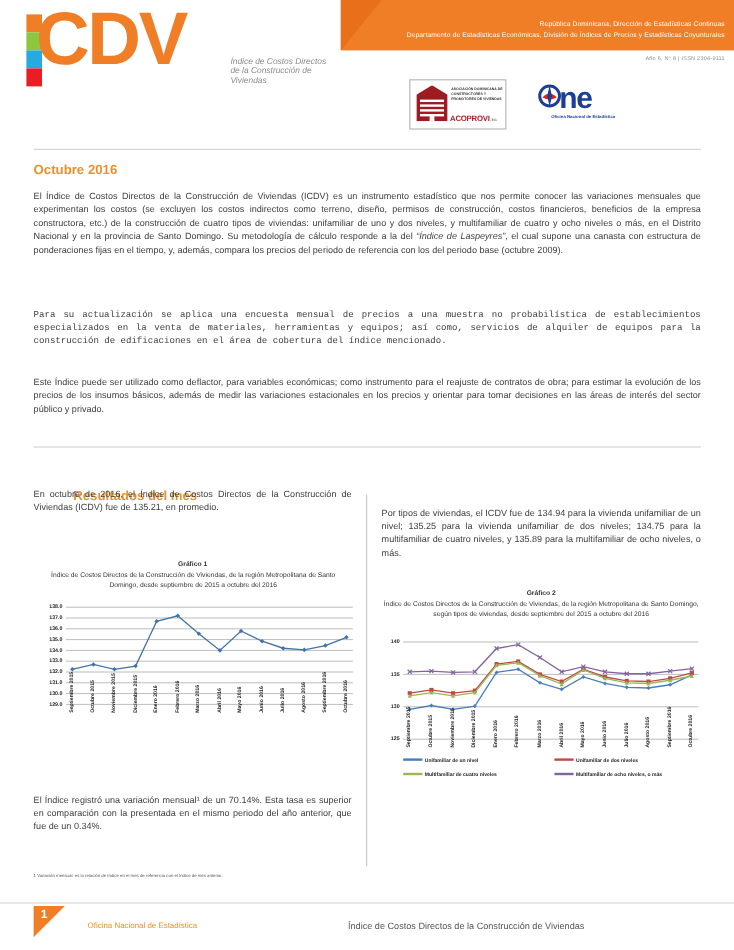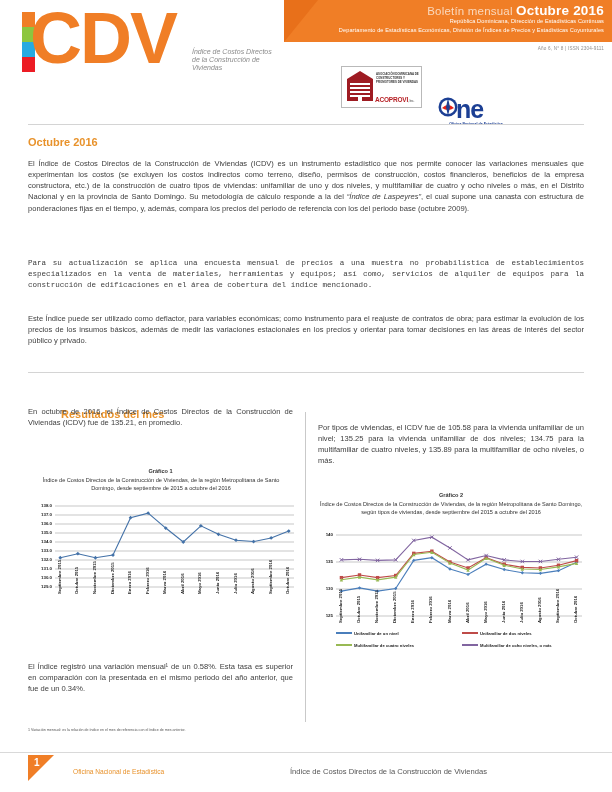--- a/index.html
+++ b/index.html
@@ -86,21 +86,21 @@
   }
 
   
   .logo-wrap { position: absolute; top: 10px; left: 22px; }
   .logo-dots { position: absolute; top: 2px; left: 0; width: 13px; }
   .logo-dots div { width: 13px; height: 15px; }
   .logo-text {
     position: absolute;
     top: -8px;
     left: 8px;
-    font-size: 72px;
+    font-size: 62px;
     font-weight: bold;
     letter-spacing: -2px;
     line-height: 1;
     font-family: "Liberation Sans", sans-serif;
   }
   .logo-c { color: #F07E26; }
   .logo-caption {
     position: absolute;
     top: 38px;
     left: 170px;
@@ -121,21 +121,21 @@
   }
   .acop-bld { position:absolute; top:4px; left:5px; width:26px; height:30px; }
   .acop-txt {
     position:absolute; top:5px; left:34px; width:43px;
     font-size:2.9px; line-height:1.45; color:#333; font-weight:bold;
   }
   .acop-name {
     position:absolute; bottom:4px; left:33px;
     font-size:6.5px; font-weight:bold; color:#B62025; letter-spacing:-.2px;
   }
-  .one-logo { position:absolute; top:68px; left:438px; width:76px; height:36px;margin-top:27px; }
+  .one-logo { position:absolute; top:68px; left:448px; width:76px; height:36px; }
   .one-txt {
     position:absolute; top:0; left:18px;
     font-size:25px; font-weight:bold; color:#1C3F94; letter-spacing:-1px;
   }
   .one-sub {
     position:absolute; top:27px; left:0; width:76px;
     text-align:center; font-size:3.6px; color:#1C3F94; font-weight:bold;
   }
 
   
@@ -260,23 +260,20 @@
     color: #555;
   }
 </style>
 </head>
 <body>
 
 <div class="header">
   <div class="hdr-orange-band"></div>
   <div class="hdr-band-notch"></div>
 
-  <div class="hdr-title">
-    <span>Boletín mensual </span><b>Octubre 2016</b>
-  </div>
   <div class="hdr-sub1">República Dominicana, Dirección de Estadísticas Continuas</div>
   <div class="hdr-sub2">Departamento de Estadísticas Económicas, División de Índices de Precios y Estadísticas Coyunturales</div>
   <div class="hdr-issn">Año 6, N° 8  |  ISSN 2304-9111</div>
 
   <div class="logo-wrap">
     <div class="logo-dots">
       <div style="background:#F07E26"></div>
       <div style="background:#8DC63F"></div>
       <div style="background:#27AAE1"></div>
       <div style="background:#EC1C24"></div>
@@ -326,21 +323,21 @@
 
 <div class="para" style="top:313px; left:28px; width:556px;">Este Índice puede ser utilizado como deflactor, para variables económicas; como instrumento para el reajuste de contratos de obra; para estimar la evolución de los precios de los insumos básicos, además de medir las variaciones estacionales en los precios y orientar para tomar decisiones en las áreas de interés del sector público y privado.</div>
 
 <div class="rule" style="top:372px"></div>
 
 <div class="sec-title" style="top:408px; left:28px;margin-left:33px;">Resultados del mes</div>
 
 <div class="col-div"></div>
 
 <div class="para" style="top:406px; left:28px; width:265px;">En octubre de 2016, el Índice de Costos Directos de la Construcción de Viviendas (ICDV) fue de 135.21, en promedio.</div>
-<div class="para" style="top:422px; left:318px; width:266px;">Por tipos de viviendas, el ICDV fue de 105.58 para la vivienda unifamiliar de un nivel; 135.25 para la vivienda unifamiliar de dos niveles; 134.75 para la multifamiliar de cuatro niveles, y 135.89 para la multifamiliar de ocho niveles, o más.</div>
+<div class="para" style="top:422px; left:318px; width:266px;">Por tipos de viviendas, el ICDV fue de 134.94 para la vivienda unifamiliar de un nivel; 135.25 para la vivienda unifamiliar de dos niveles; 134.75 para la multifamiliar de cuatro niveles, y 135.89 para la multifamiliar de ocho niveles, o más.</div>
 
 <div class="chart-title" style="top:468px; left:28px; width:265px;">Gráfico 1</div>
 <div class="chart-sub" style="top:477px; left:32px; width:258px;">Índice de Costos Directos de la Construcción de Viviendas, de la región Metropolitana de Santo Domingo, desde septiembre de 2015 a octubre del 2016</div>
 <div class="chart-box" id="chart1" style="top:504px; left:28px; width:270px; height:130px;">
     <div class="ytick" style="left: 2px; top: -1px;">138.0</div>
     <div class="ytick" style="left: 2px; top: 8px;">137.0</div>
     <div class="ytick" style="left: 2px; top: 17px;">136.0</div>
     <div class="ytick" style="left: 2px; top: 26px;">135.0</div>
     <div class="ytick" style="left: 2px; top: 35px;">134.0</div>
     <div class="ytick" style="left: 2px; top: 44px;">133.0</div>
@@ -384,21 +381,21 @@
     <div class="xtick" style="left: 139.313px; top: 85px;">Marzo 2016</div>
     <div class="xtick" style="left: 156.887px; top: 85px;">Abril 2016</div>
     <div class="xtick" style="left: 174.46px; top: 85px;">Mayo 2016</div>
     <div class="xtick" style="left: 192.034px; top: 85px;">Junio 2016</div>
     <div class="xtick" style="left: 209.607px; top: 85px;">Julio 2016</div>
     <div class="xtick" style="left: 227.181px; top: 85px;">Agosto 2016</div>
     <div class="xtick" style="left: 244.754px; top: 85px;">Septiembre 2016</div>
     <div class="xtick" style="left: 262.328px; top: 85px;">Octubre 2016</div>
   </div>
 
-<div class="para" style="top:661px; left:28px; width:265px;">El Índice registró una variación mensual¹ de un 0.58%. Esta tasa es superior en comparación con la presentada en el mismo periodo del año anterior, que fue de un 0.34%.</div>
+<div class="para" style="top:661px; left:28px; width:265px;">El Índice registró una variación mensual¹ de un 70.14%. Esta tasa es superior en comparación con la presentada en el mismo periodo del año anterior, que fue de un 0.34%.</div>
 
 <div class="footnote">1 Variación mensual: es la relación de índice en el mes de referencia con el índice de mes anterior.</div>
 
 <div class="chart-title" style="top:492px; left:318px; width:266px;">Gráfico 2</div>
 <div class="chart-sub" style="top:501px; left:318px; width:266px;">Índice de Costos Directos de la Construcción de Viviendas, de la región Metropolitana de Santo Domingo, según tipos de viviendas, desde septiembre del 2015 a octubre del 2016</div>
 <div class="chart-box" id="chart2" style="top:533px; left:314px; width:272px; height:145px;">
     <div class="ytick" style="left: -3px; top: -1px;">140</div>
     <div class="ytick" style="left: -3px; top: 26px;">135</div>
     <div class="ytick" style="left: -3px; top: 53px;">130</div>
     <div class="ytick" style="left: -3px; top: 80px;">125</div>

